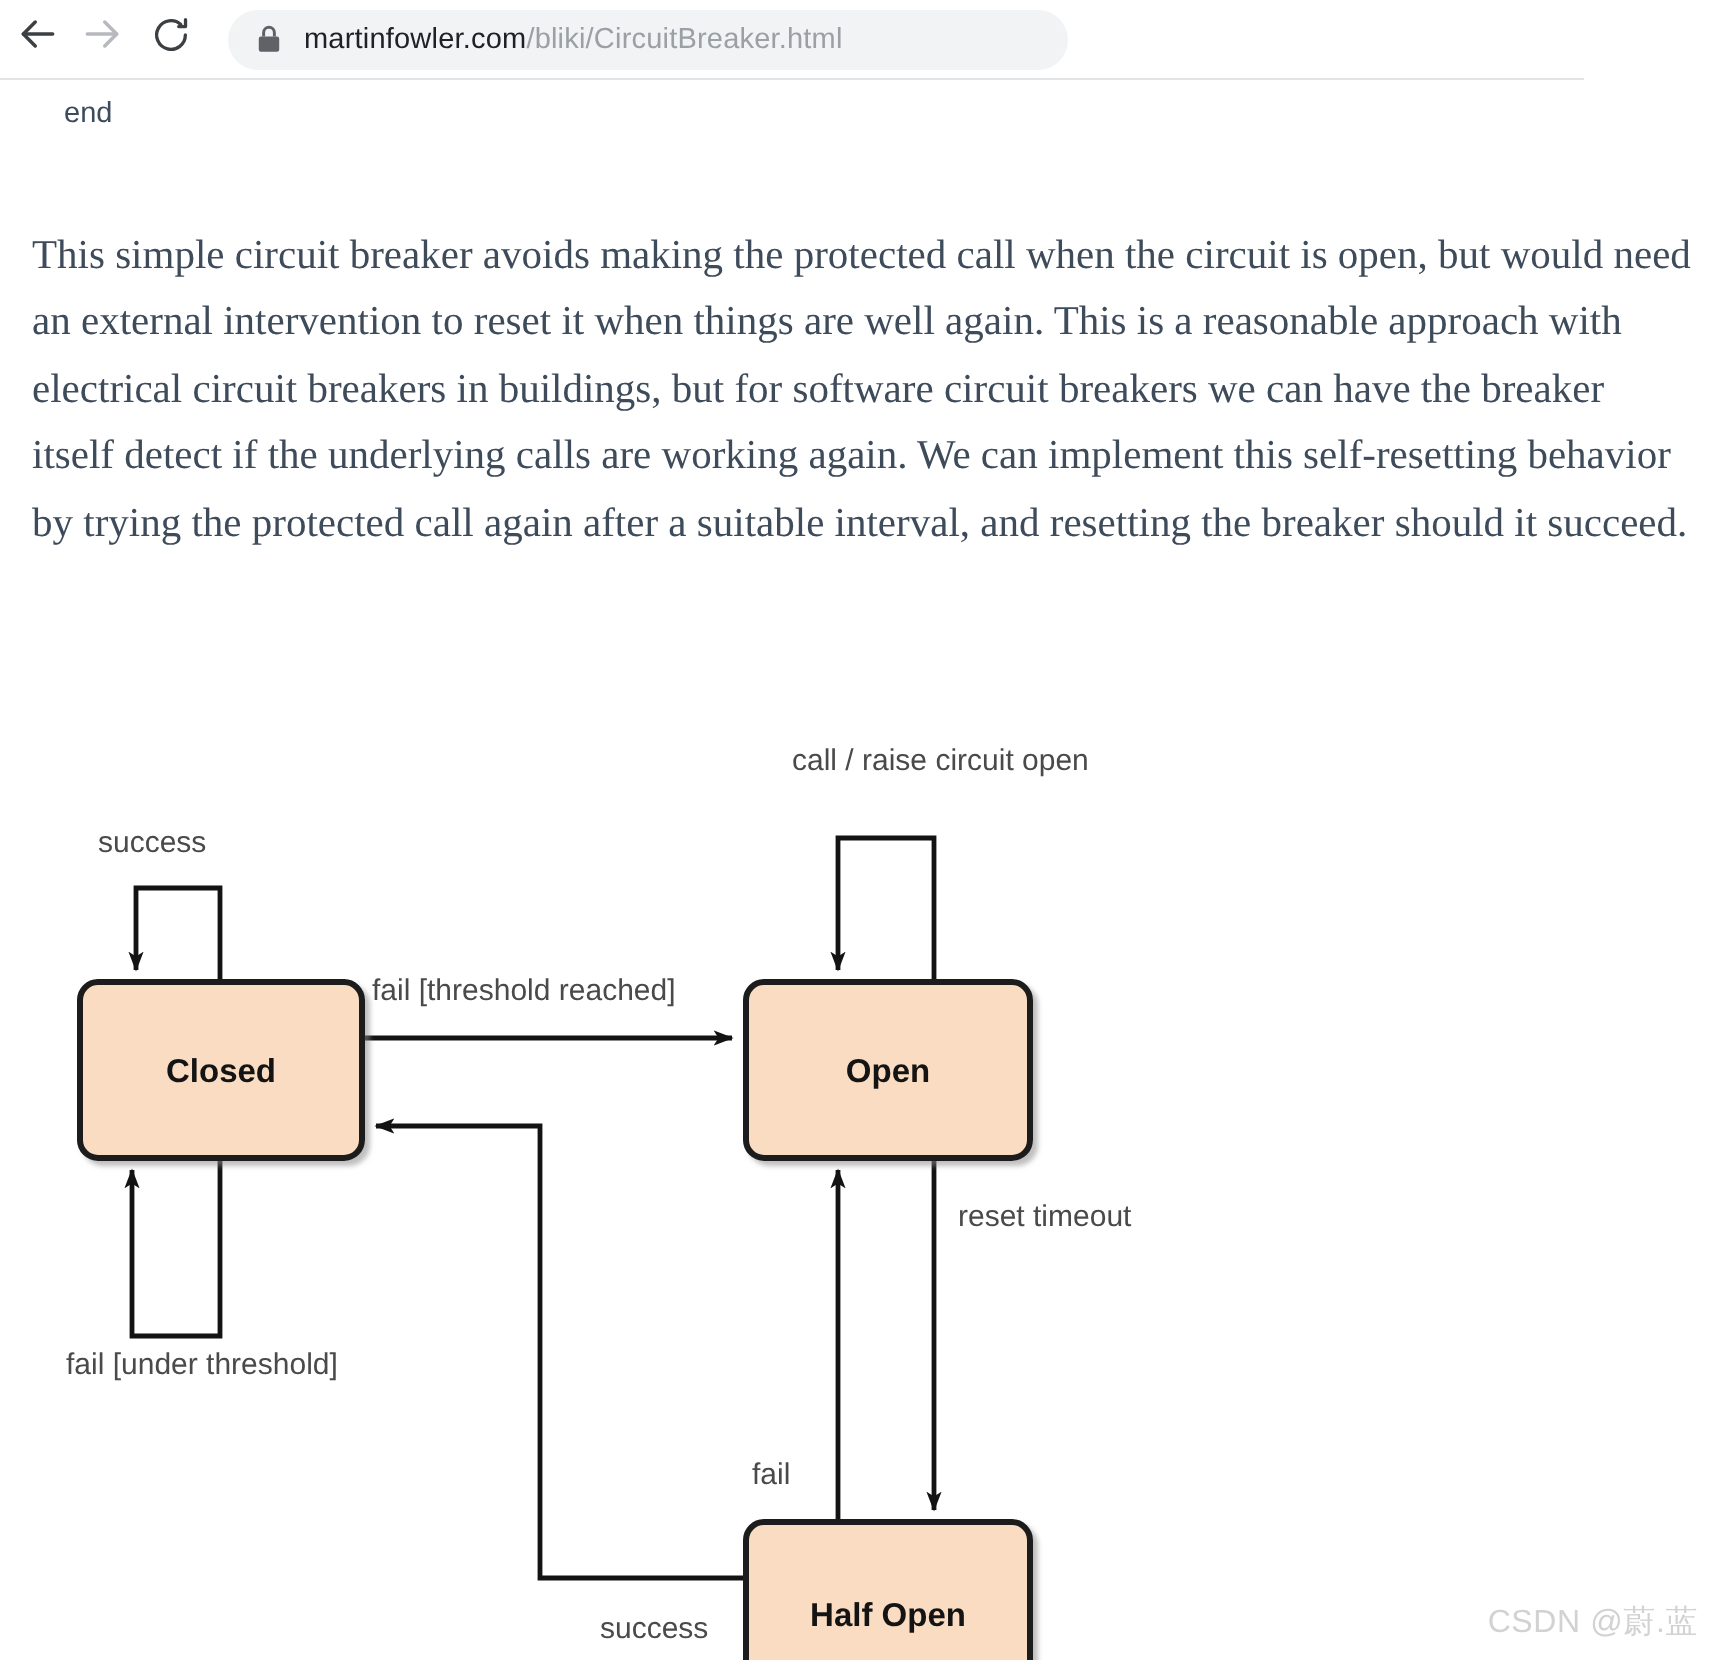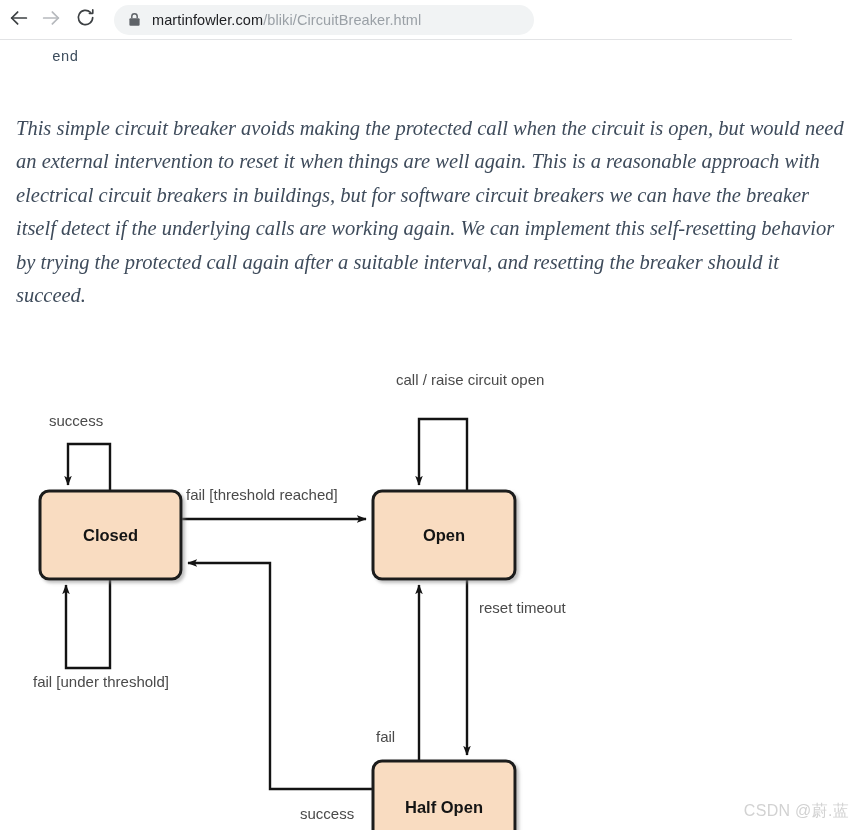--- a/index.html
+++ b/index.html
@@ -49,35 +49,34 @@
 
   
   #page-content {
     position: absolute; left: 0; top: 41px;
     width: 861px; height: 789px;
     background: #ffffff;
     overflow: hidden;
   }
 
   #code-end {
-    position: absolute; left: 52px; top: 8px;
-    font-family: Liberation Mono, monospace;
+    position: absolute; left: 32px; top: 8px;
+    font-family: Liberation Sans, sans-serif;
     font-size: 14.5px;
     color: #3c4c5c;
   }
 
   #article-paragraph {
     position: absolute; left: 16px; top: 50px;
     width: 830px;
     font-family: "Liberation Serif", "DejaVu Serif", serif;
     font-size: 20.5px;
     line-height: 33.5px;
     color: #3e4b5b;
     text-align: left;
-    font-style: italic;
   }
 
   
   #state-diagram {
     position: absolute; left: 0; top: 272px;
     width: 861px; height: 517px;
   }
   #state-diagram svg { display: block; }
 
   .state-box-label {

